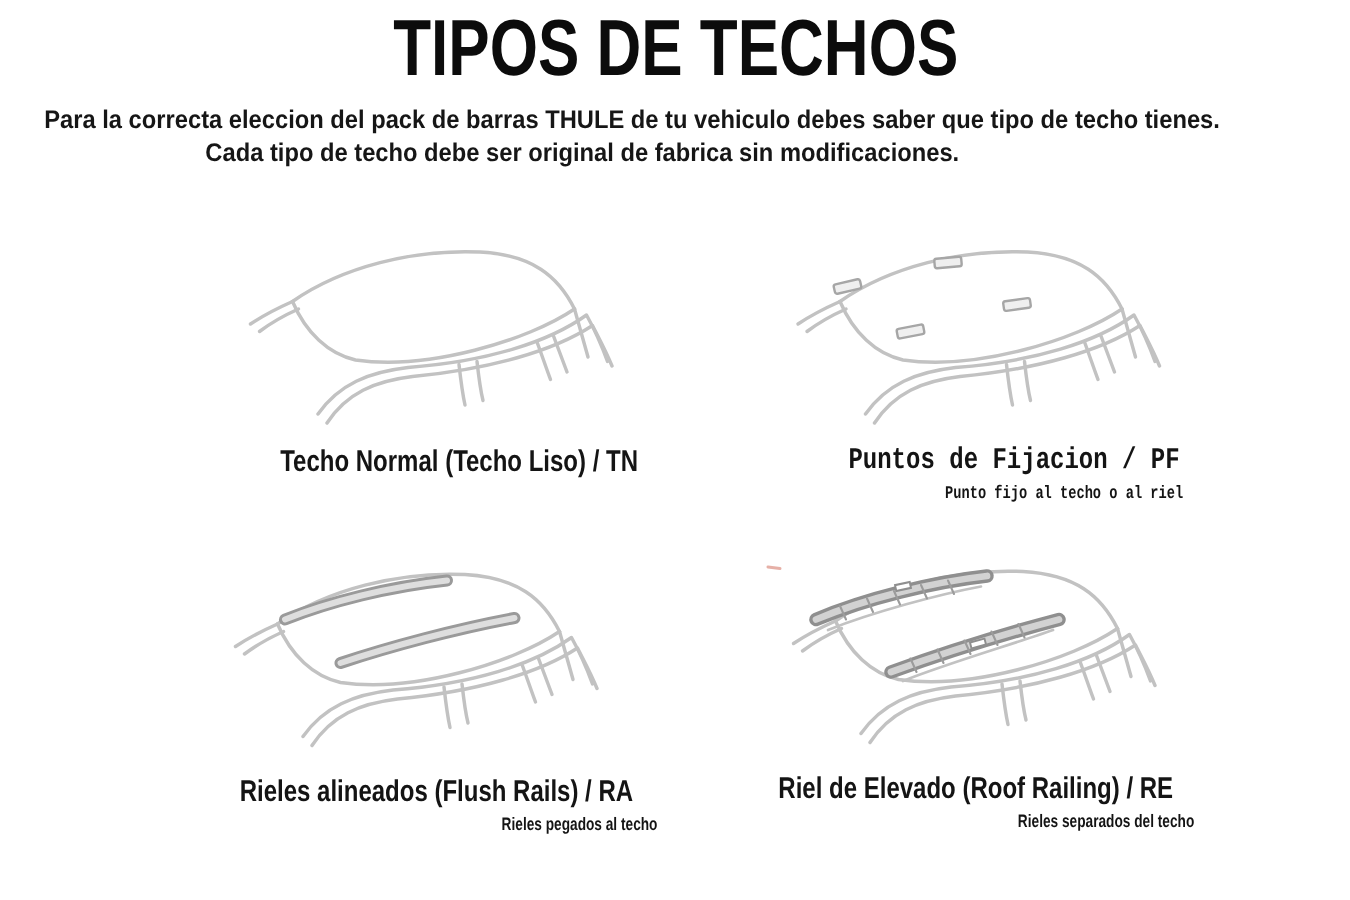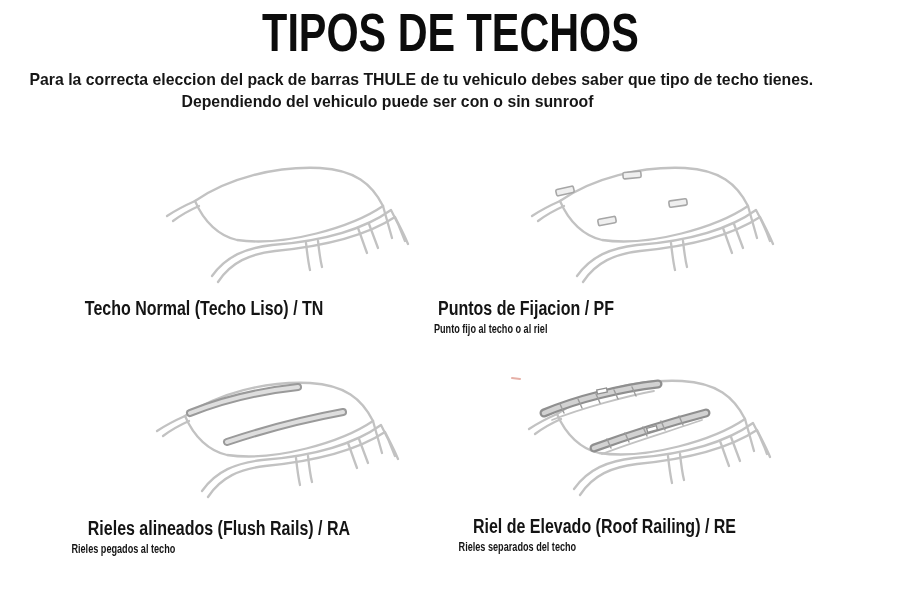--- a/index.html
+++ b/index.html
@@ -23,25 +23,25 @@
     font-size:17px;font-weight:700;line-height:22px;color:#161616;
   }
   .intro .line{height:22px;}
 
   .fig{position:absolute;width:340px;height:150px;}
   .fig-tl{left:120px;top:153px;}
   .fig-tr{left:485px;top:153px;}
   .fig-bl{left:110px;top:368px;}
   .fig-br{left:482px;top:366px;}
 
-  .caption{position:absolute;text-align:left;color:#141414;}
+  .caption{position:absolute;text-align:right;color:#141414;}
   .caption .main{font-size:20px;font-weight:700;line-height:24px;}
   .caption .sub{font-size:12px;font-weight:700;line-height:17px;margin-top:1px;}
   .cap-tl{left:55px;top:296px;width:400px;}
-  .cap-tr{left:416px;top:296px;width:370px;}
+  .cap-tr{left:444px;top:296px;width:370px;font-family:Liberation Mono, monospace;}
   .cap-bl{left:55px;top:516px;width:400px;}
   .cap-br{left:440px;top:514px;width:375px;}
 
   .defs-svg{position:absolute;width:0;height:0;}
 </style>
 </head>
 <body>
 
 <div class="page">
 
@@ -62,21 +62,21 @@
       </g>
     </defs>
   </svg>
 
   <h1 class="title">
     <span class="squish sx78">TIPOS DE TECHOS</span>
   </h1>
 
   <div class="intro">
     <div class="line"><span class="squish sx93">Para la correcta eleccion del pack de barras THULE de tu vehiculo debes saber que tipo de techo tienes.</span></div>
-    <div class="line"><span class="squish sx93">Dependiendo del vehiculo puede ser con o sin sunroof</span></div>
+    <div class="line"><span class="squish sx93">Cada tipo de techo debe ser original de fabrica sin modificaciones.</span></div>
   </div>
 
   <svg class="fig fig-tl" viewBox="0 0 340 150">
     <use href="#roofBase"></use>
   </svg>
 
   <svg class="fig fig-tr" viewBox="0 0 340 150">
     <use href="#roofBase"></use>
     <g stroke="#a6a6a6" fill="#efefef" stroke-width="1.6">
       <rect x="-9" y="-3.2" width="18" height="6.4" rx="1.5" transform="translate(80 38) rotate(-13)"></rect>

